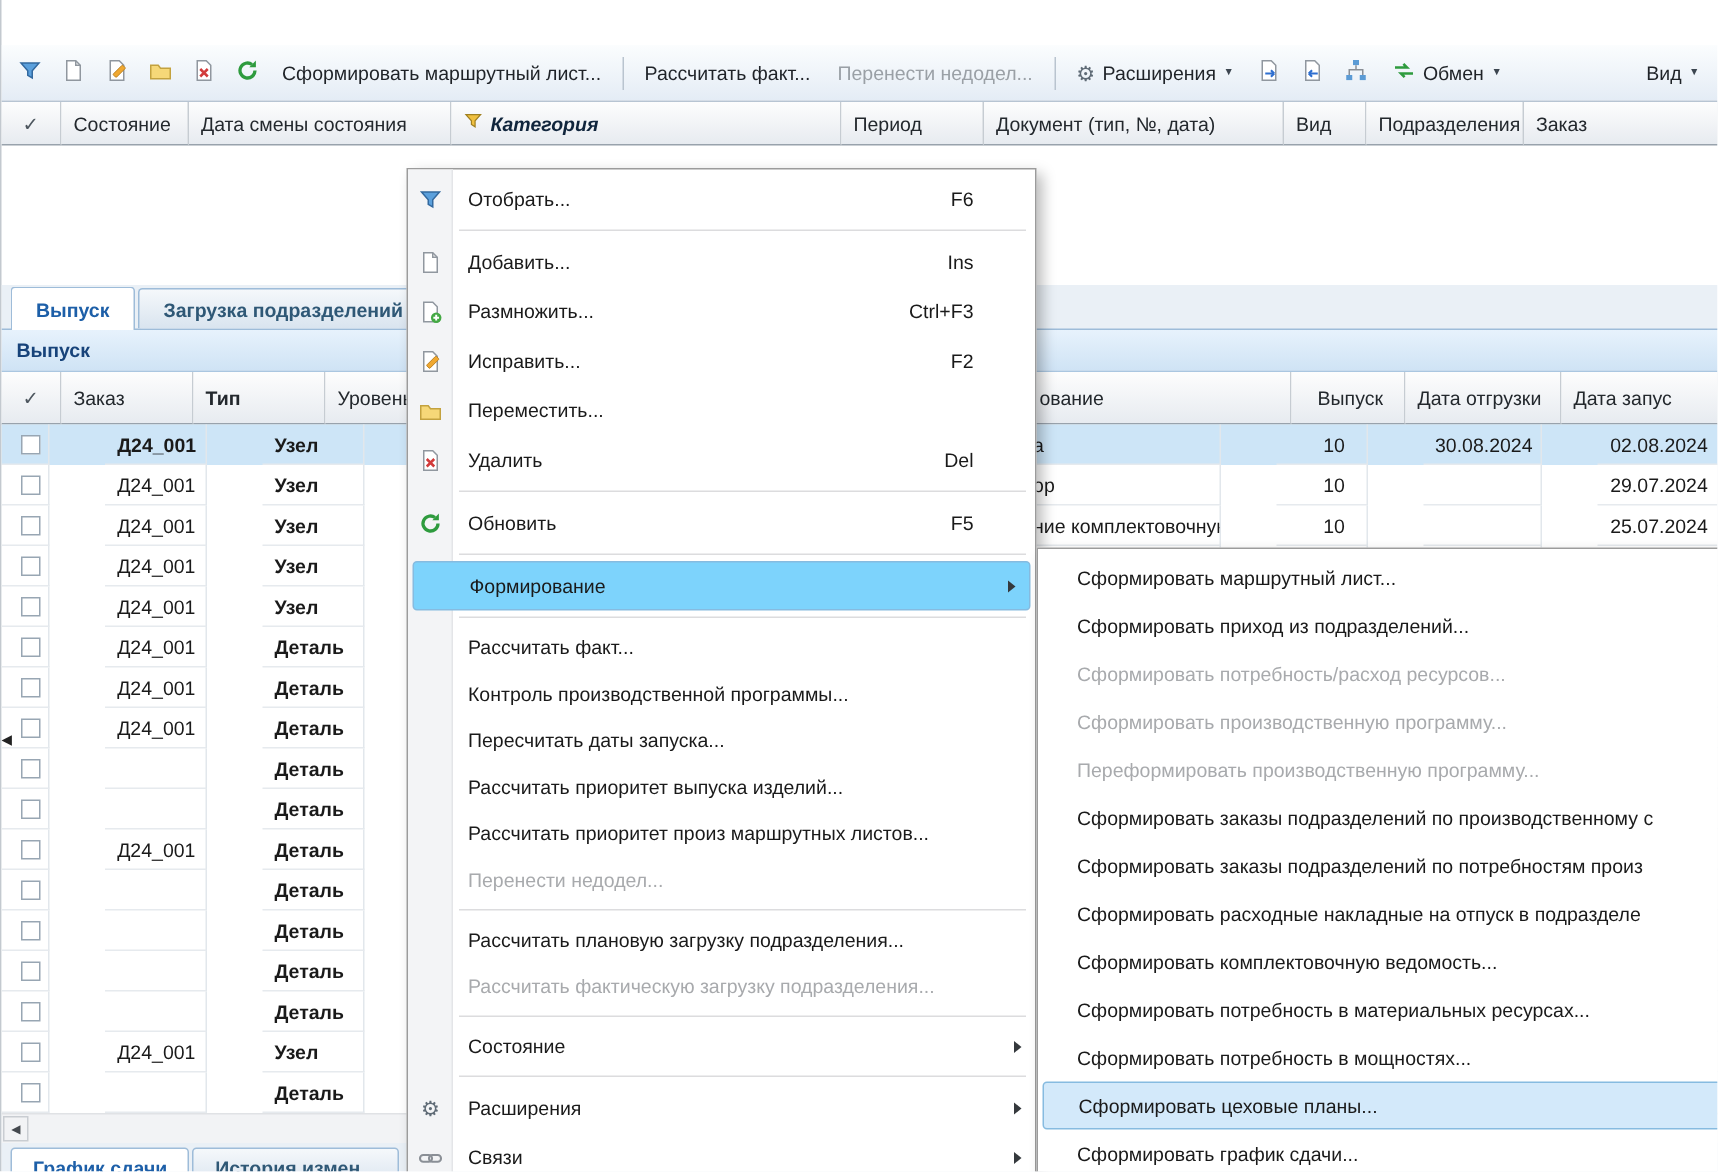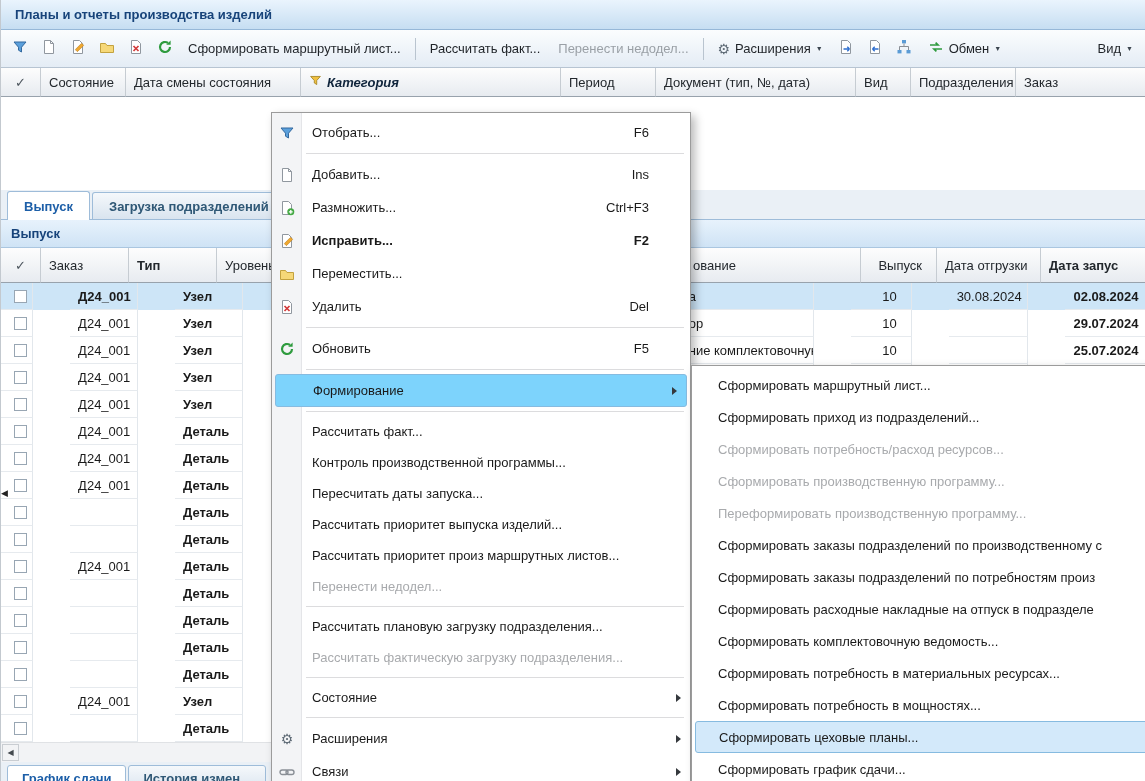--- a/index.html
+++ b/index.html
@@ -57,21 +57,21 @@
     display:flex;align-items:center;padding-left:10px;font-weight:bold;color:#17437a;}
 
   
   .g2-header{position:absolute;left:0;top:248px;height:35px;}
   .g2-rows{position:absolute;left:0;top:283px;width:1145px;}
   .g2-rows .grow{height:27px;background:#fff;gap:37px;}
   .g2-rows .grow.sel{background:#cde5f7;}
   .g2-rows .grow.sel .g2-ord{font-weight:bold;}
   .g2-check{width:40px;}.g2-ord{width:88px;}.g2-type{width:88px;font-weight:bold;}.g2-lvl{width:418px;}
   .g2-name{width:226px;padding-left:58px;}.g2-out{width:76px;justify-content:flex-end;padding-right:14px;padding-left:0;}
-  .g2-ship{width:104px;}.g2-launch{width:105px;font-weight:bold;}
+  .g2-ship{width:104px;}.g2-launch{width:105px;}
 
   
   .hscroll{position:absolute;left:0;top:742px;width:1145px;height:20px;background:#f2f3f5;border-top:1px solid #e0e2e5;
     display:flex;align-items:center;}
   .scrollbtn{width:17px;height:17px;display:flex;align-items:center;justify-content:center;
     background:#f2f3f5;border:1px solid #c9cdd2;color:#44494e;font-size:8px;margin-left:1px;}
   .bottomtabs{position:absolute;left:0;top:762px;width:1145px;height:32px;background:#eaf0f6;
     display:flex;align-items:flex-start;padding-left:6px;gap:2px;padding-top:3px;}
   .btab{height:27px;display:flex;align-items:center;padding:0 14px;font-weight:bold;
     border:1px solid #9ebcd9;border-radius:3px 3px 0 0;}
@@ -81,39 +81,36 @@
 
   
   .menu{position:absolute;background:#fff;border:1px solid #9b9b9b;box-shadow:4px 4px 9px rgba(0,0,0,.28);}
   .ctxmenu{left:270px;top:112px;width:420px;height:690px;z-index:60;padding-top:3px;}
   .ctxmenu .gutter{position:absolute;left:0;top:0;bottom:0;width:30px;background:#f3f4f6;border-right:1px solid #e4e5e8;}
   .mi{position:relative;display:flex;align-items:center;padding-left:40px;padding-right:41px;color:#1a1a1a;}
   .mi.h33{height:33px;}
   .mi.h31{height:31px;}
   .mi .mico{position:absolute;left:7px;top:50%;transform:translateY(-50%);width:16px;height:16px;display:flex;align-items:center;justify-content:center;}
   .mi .sc{margin-left:auto;}
-  .mi.bold{font-weight:bold;}
+  .mi.bold{font-weight:normal;}
   .mi.dis{color:#a8aaad;}
   .mi.hl{background:#7dd3fc;border:1px solid #86bbe0;border-radius:3px;margin:0 3px;padding-left:37px;}
   .msep{height:1px;background:#dcdcde;margin:4px 6px 4px 34px;}
   .arrow{position:absolute;right:9px;top:50%;transform:translateY(-50%);width:0;height:0;
     border-left:5px solid #35393d;border-top:4px solid transparent;border-bottom:4px solid transparent;}
   .submenu{left:690px;top:365px;width:470px;height:430px;z-index:70;padding-top:3px;}
   .smi{position:relative;display:flex;align-items:center;height:32px;padding-left:26px;padding-right:12px;color:#1a1a1a;white-space:nowrap;}
   .smi.dis{color:#a8aaad;}
   .smi.hl{background:#d3e9fa;border:1px solid #86bbe0;border-radius:3px;margin:0 3px;padding-left:23px;}
 </style>
 </head>
 <body>
 
 <div class="window">
 
-  <div class="titlebar">
-    <span>Планы и отчеты производства изделий</span>
-  </div>
 
   <div class="toolbar">
     <div class="tbtn icon-only">
       <span><svg class="ic" viewBox="0 0 16 16">
             <path d="M2 3h12L9.5 8.2V13l-3-1.8V8.2z" fill="#5ba0dc" stroke="#33699f"></path>
           </svg></span>
     </div>
     <div class="tbtn icon-only">
       <span><svg class="ic" viewBox="0 0 16 16">
             <path d="M3.5 1.5h6l3 3v10h-9z" fill="#fff" stroke="#90979f"></path>

